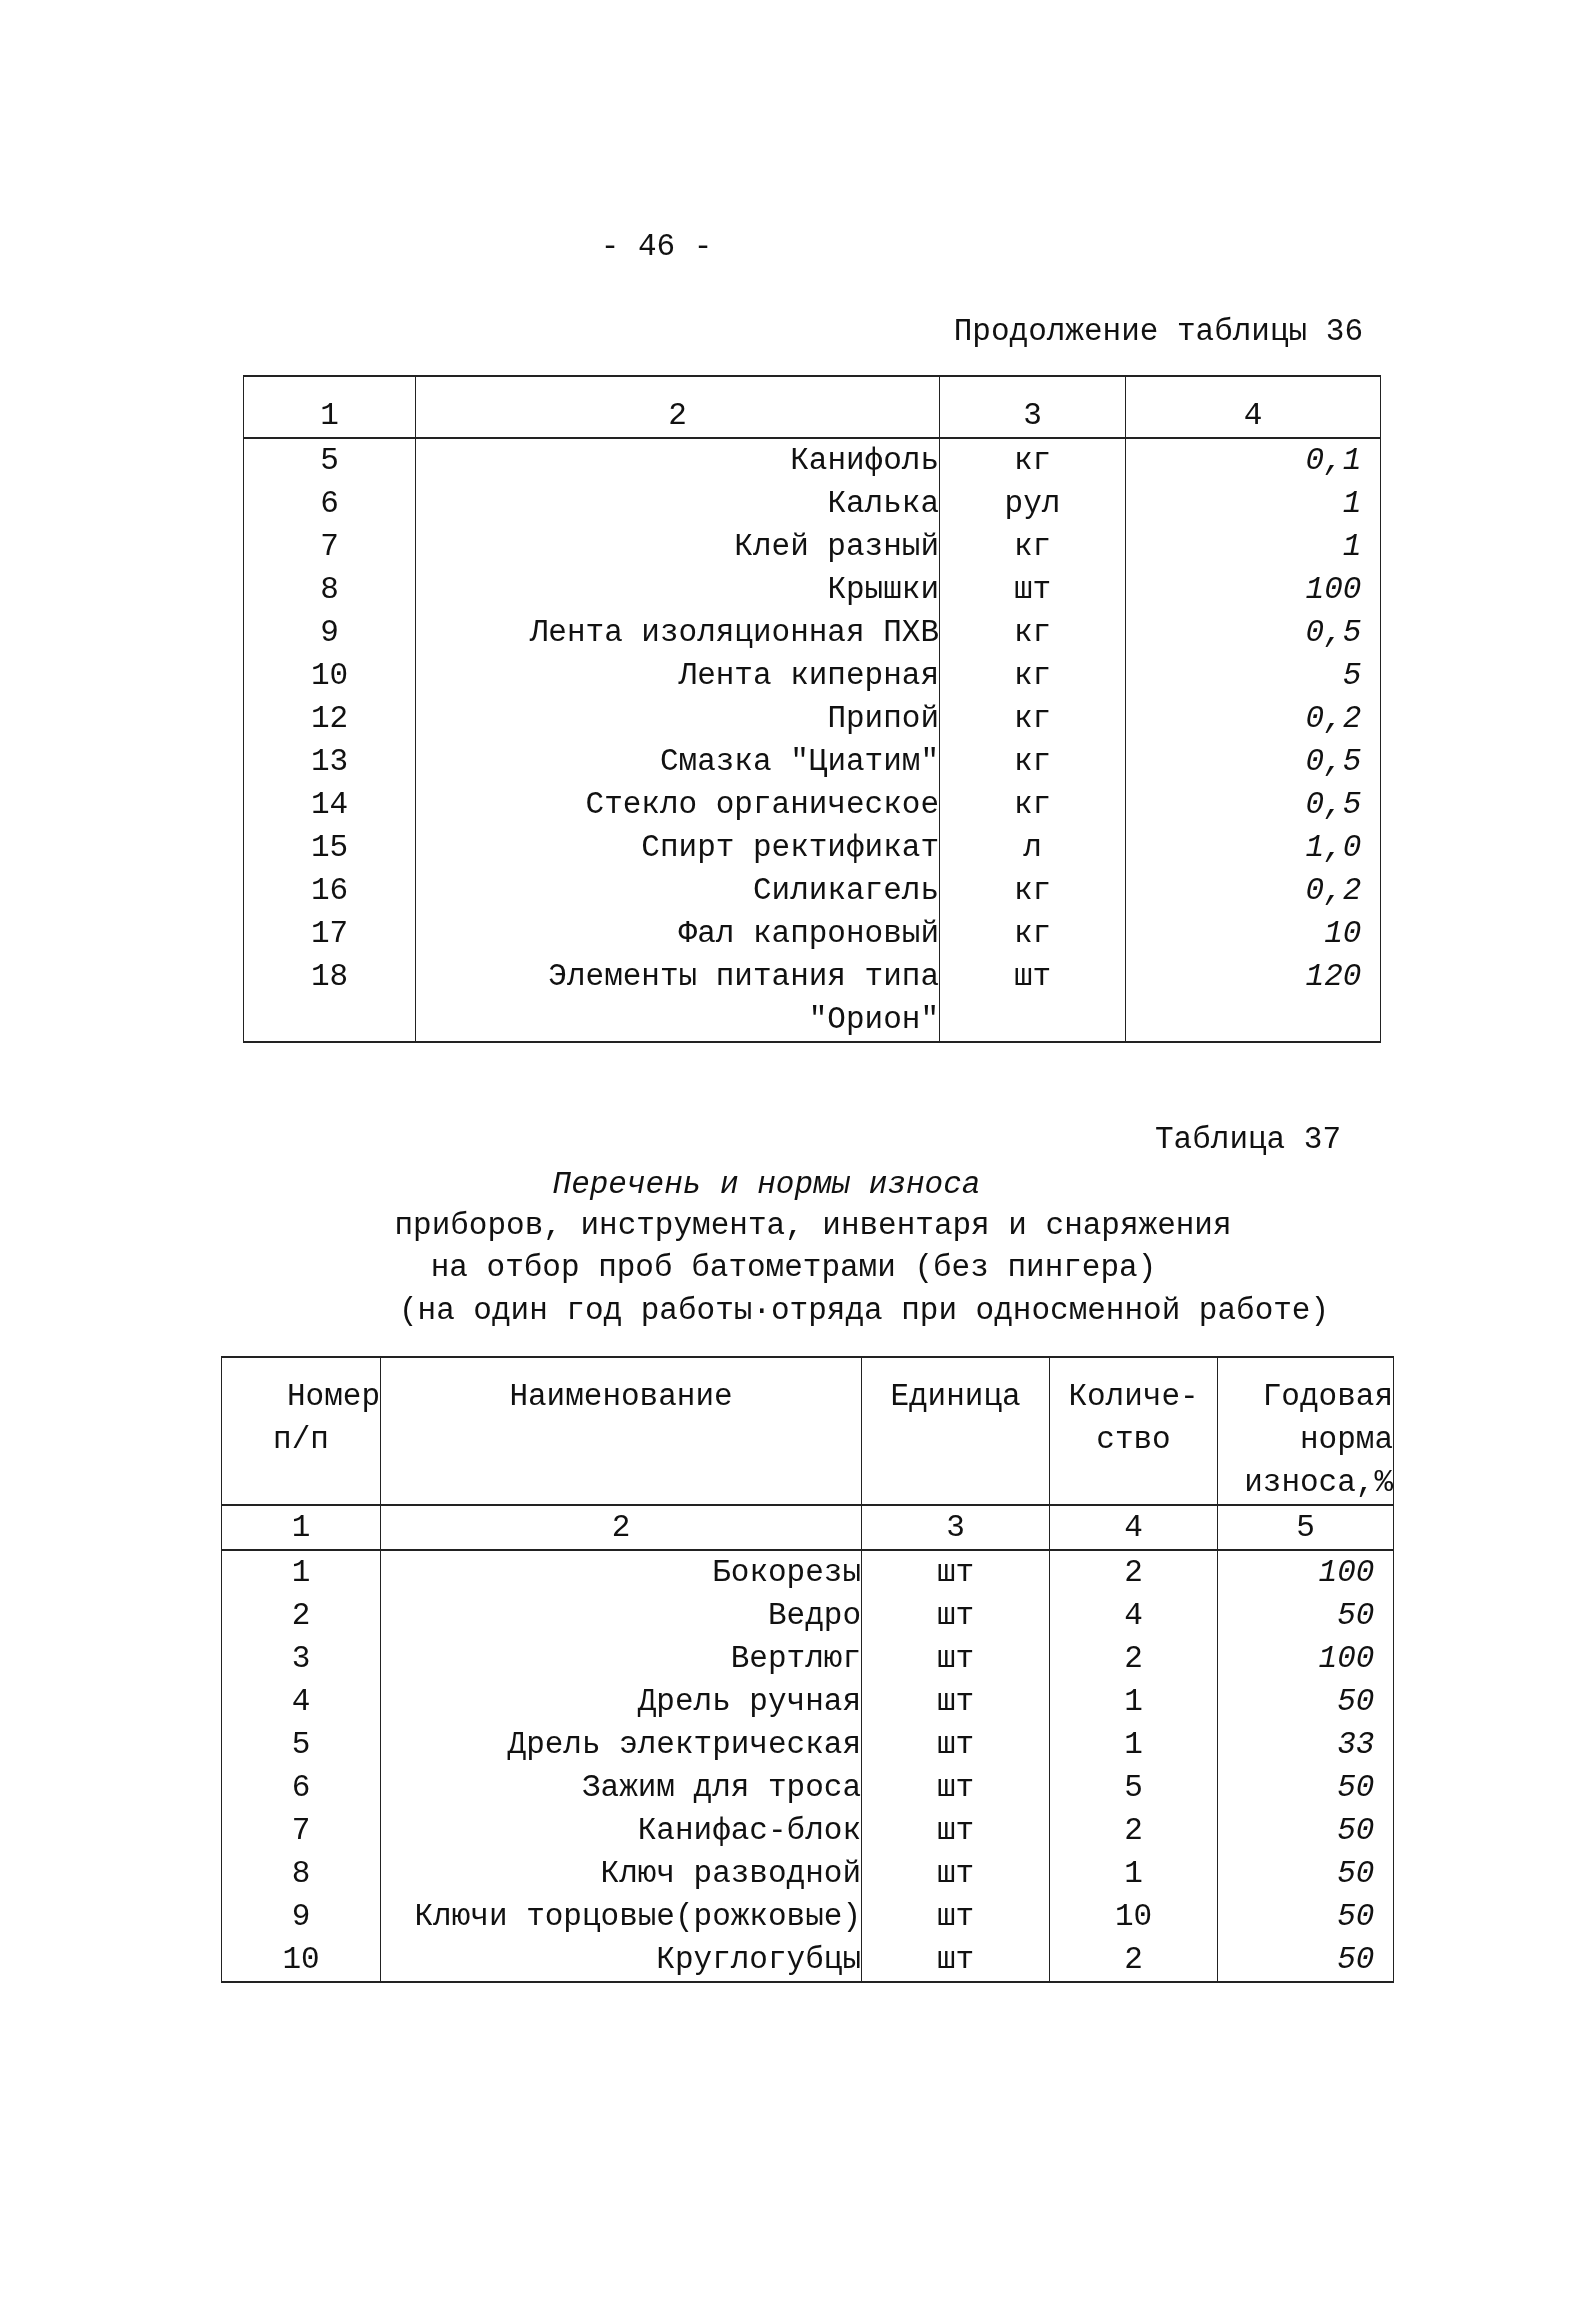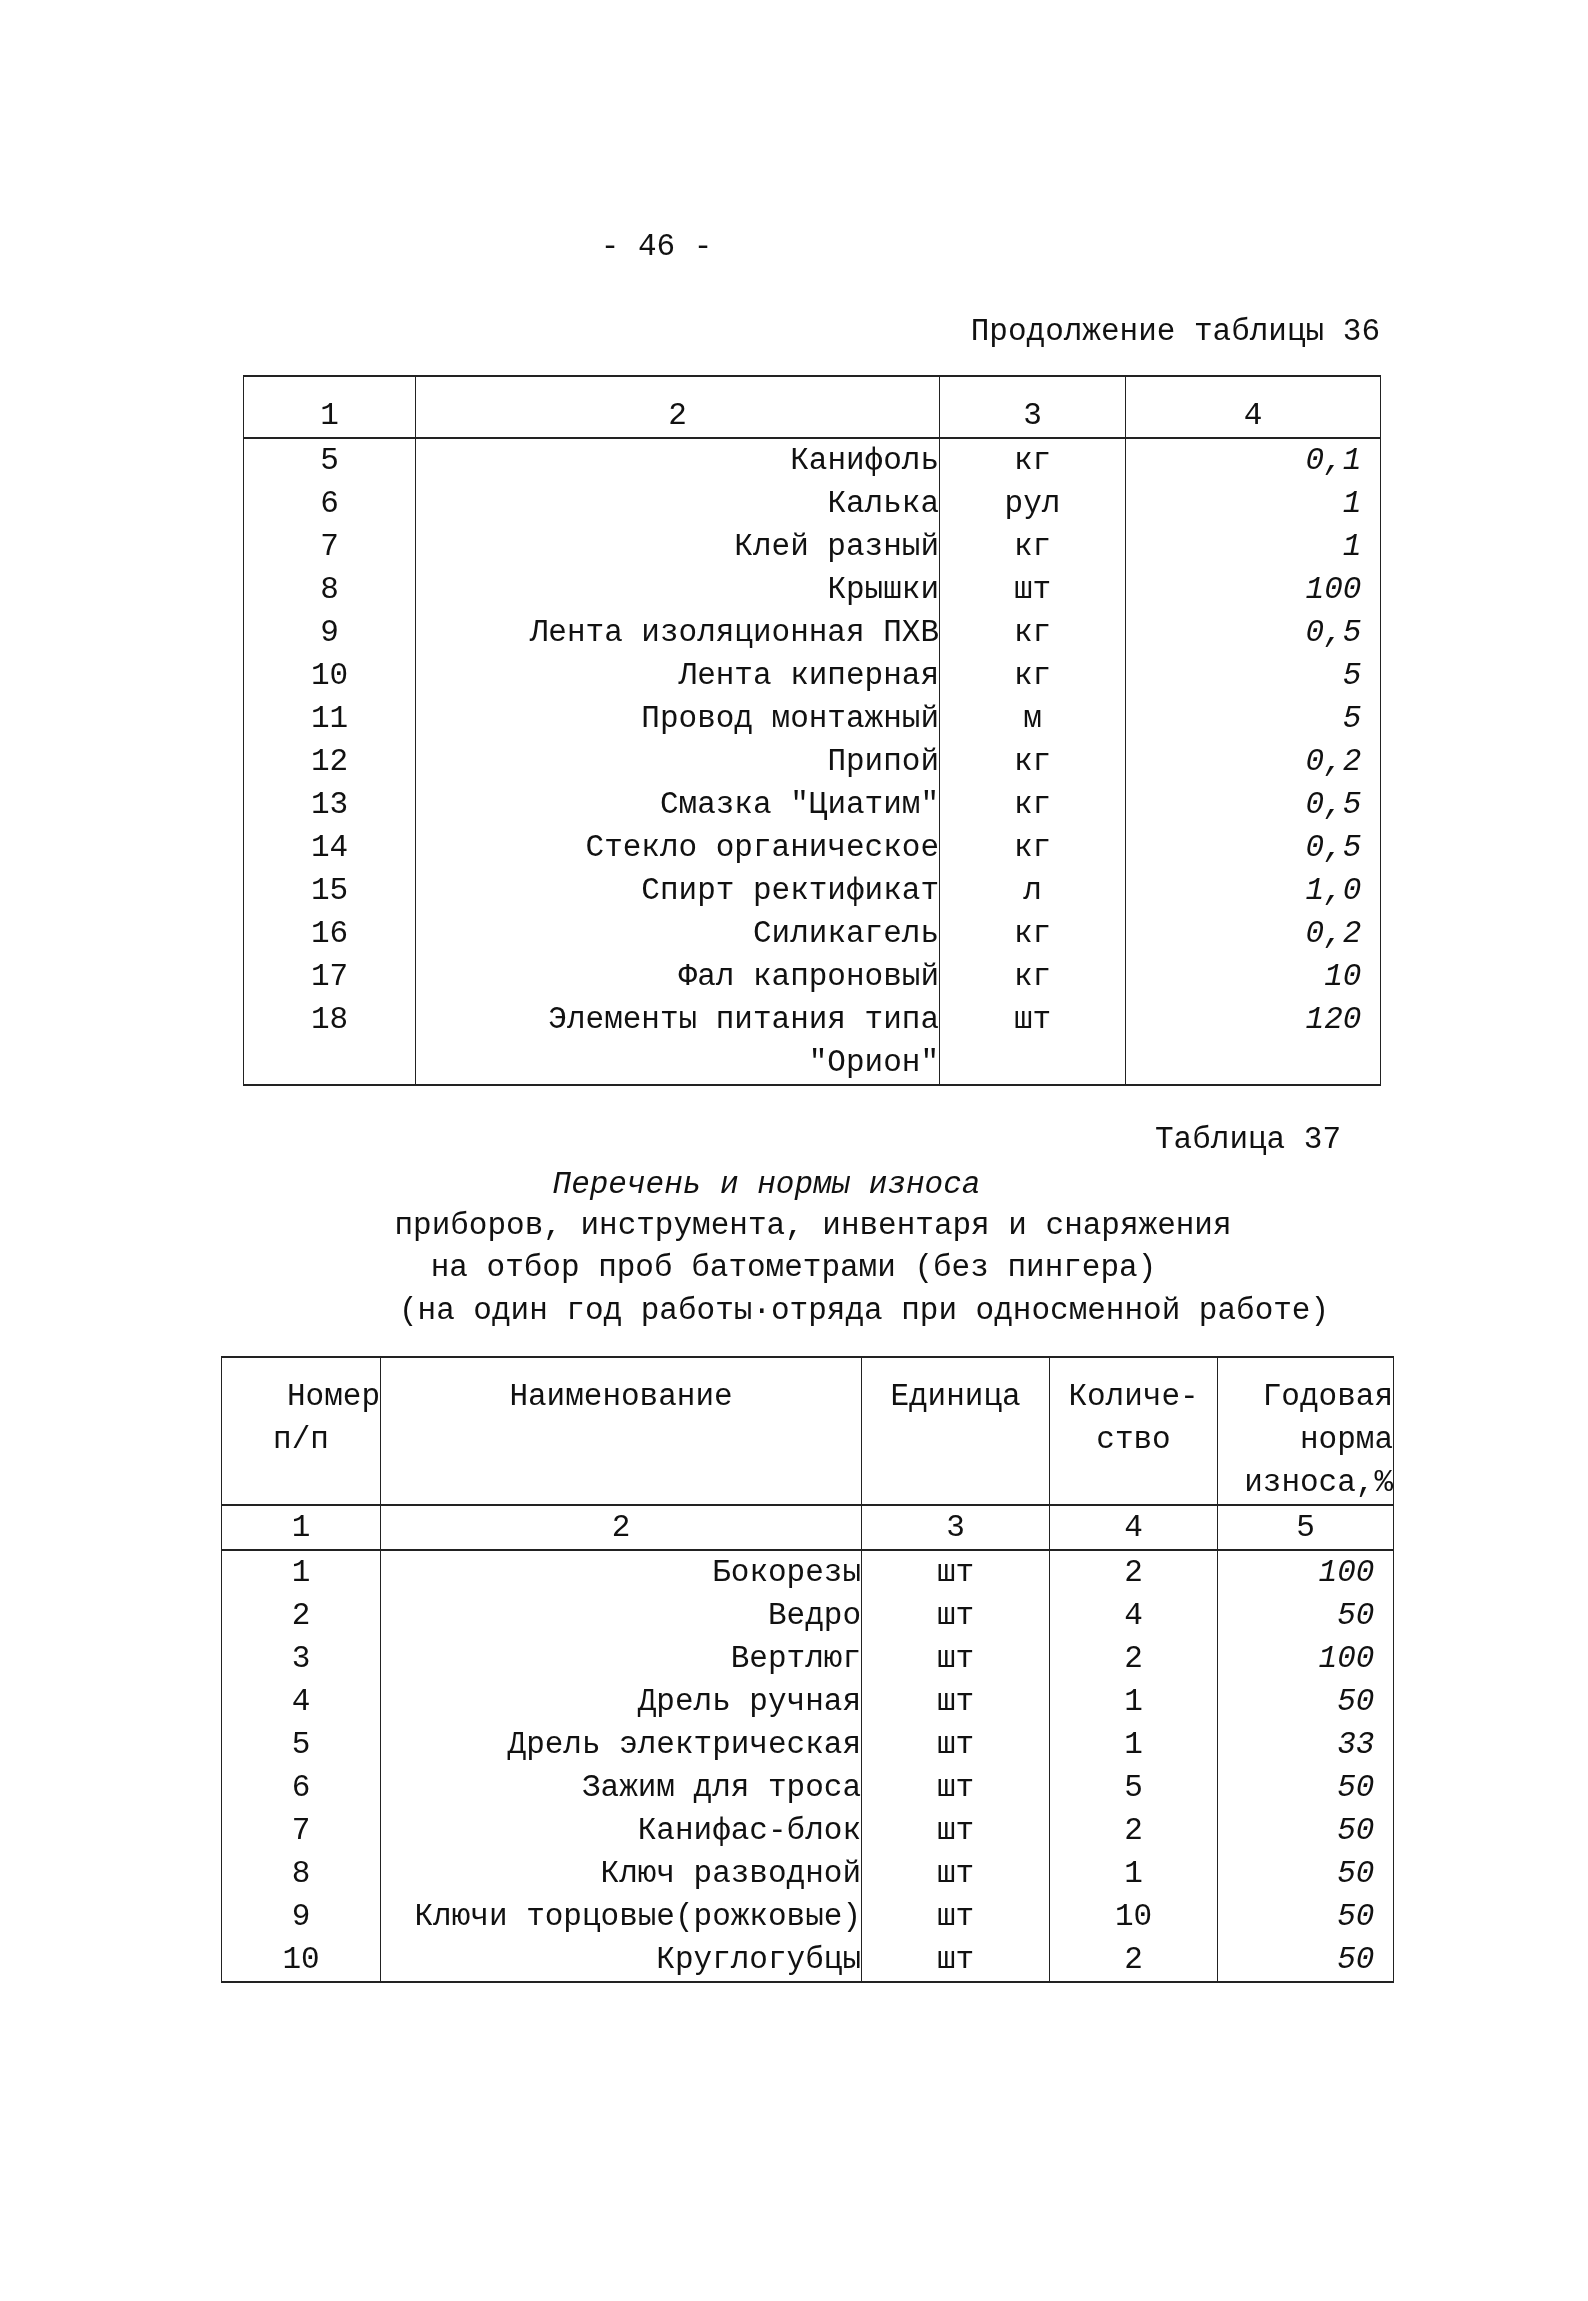--- a/index.html
+++ b/index.html
@@ -1,21 +1,21 @@
 <!DOCTYPE html>
 <html style="font-size:15px"><head>
 <meta charset="utf-8">
 <style>
   html, body { margin:0; padding:0; background:#ffffff; }
   body { width:1589px; height:2301px; position:relative; overflow:hidden;
          font-family: "Liberation Mono", "DejaVu Sans Mono", monospace; color:#111; }
   .abs { position:absolute; }
   .txt { font-size:31px; line-height:37px; white-space:pre; }
   .page-num { left:0; width:1313px; top:228px; text-align:center; }
-  .cont-title { right:209px; top:313px; }
+  .cont-title { right:226px; top:313px; }
   .t37-label { right:248px; top:1121px; }
   .caption { left:0; width:1589px; text-align:center; }
   .cap1 { top:1166px; padding-right:56px; box-sizing:border-box;font-style:italic; }
   .cap2 { top:1207px; padding-left:37px; box-sizing:border-box; }
   .cap3 { top:1249px; padding-right:2px; box-sizing:border-box; }
   .cap4 { top:1292px; padding-left:139px; box-sizing:border-box; }
 
   table.doc { position:absolute; border-collapse:collapse; table-layout:fixed; }
   table.doc td { font-size:31px; line-height:43px; height:43px; padding:0;
                  border-left:1.9px solid #222; border-right:1.9px solid #222; white-space:pre; vertical-align:top; }
@@ -84,26 +84,20 @@
       <tr>
         <td class="c">9</td>
         <td class="l">Лента изоляционная ПХВ</td>
         <td class="c">кг</td>
         <td class="r">0,5</td>
       </tr>
       <tr>
         <td class="c">10</td>
         <td class="l">Лента киперная</td>
         <td class="c">кг</td>
-        <td class="r">5</td>
-      </tr>
-      <tr>
-        <td class="c">11</td>
-        <td class="l">Провод монтажный</td>
-        <td class="c">м</td>
         <td class="r">5</td>
       </tr>
       <tr>
         <td class="c">12</td>
         <td class="l">Припой</td>
         <td class="c">кг</td>
         <td class="r">0,2</td>
       </tr>
       <tr>
         <td class="c">13</td>

